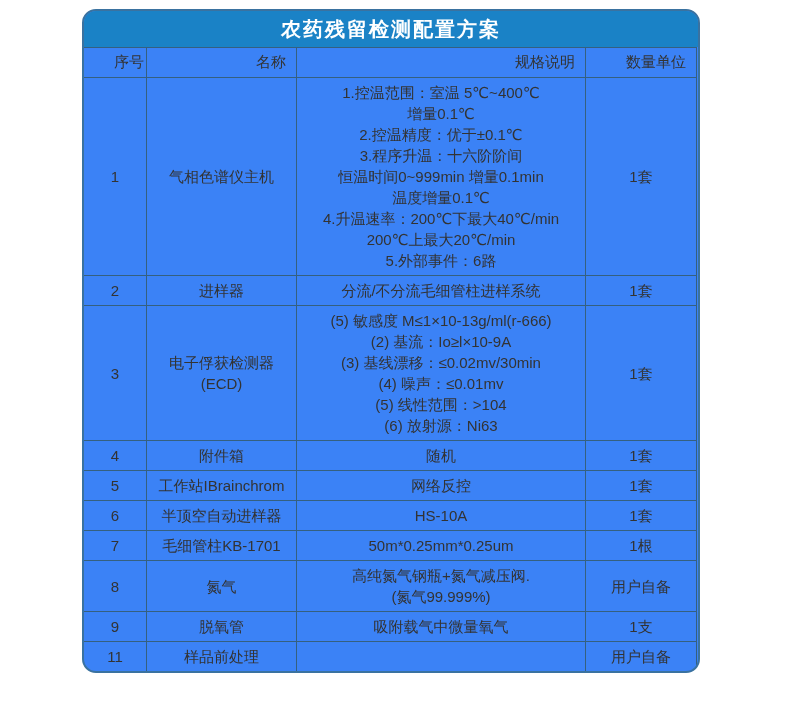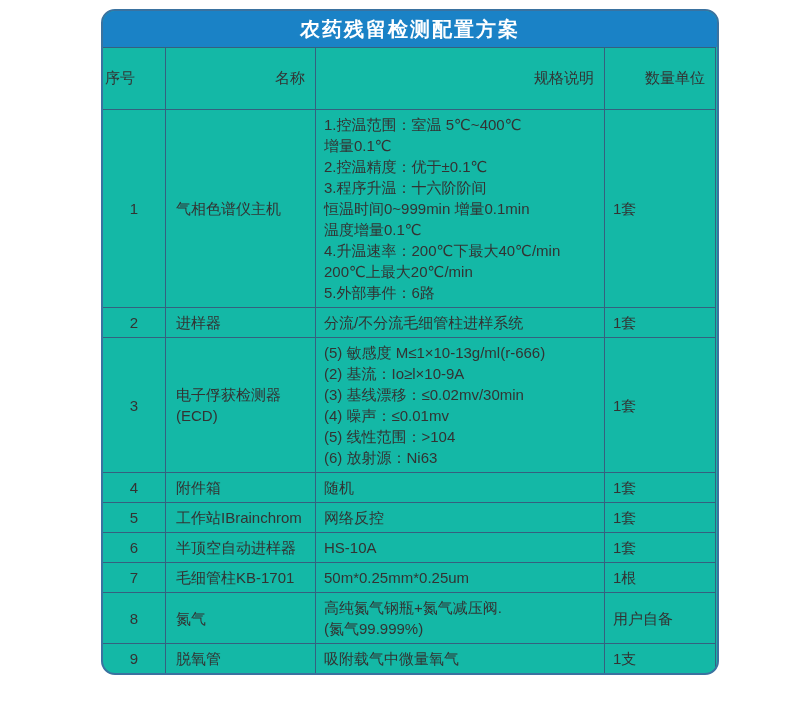--- a/index.html
+++ b/index.html
@@ -2,42 +2,42 @@
 <html><head>
 <meta charset="utf-8">
 <style>
   html,body{margin:0;padding:0;}
   body{
     width:790px;height:720px;background:#ffffff;
     font-family:"Liberation Sans","DejaVu Sans",sans-serif;
     color:#333333;position:relative;
   }
   .card{
-    position:absolute;left:101px;top:9px;width:618px;
+    position:absolute;left:82px;top:9px;width:618px;
     border:2px solid #3a72a0;border-radius:14px;overflow:hidden;
-    background:#14b8a6;box-sizing:border-box;
+    background:#3b82f6;box-sizing:border-box;
   }
   .title-bar{
     background:#1a82c6;color:#ffffff;font-weight:bold;
     font-size:20px;letter-spacing:2px;text-align:center;
     height:36px;line-height:36px;
   }
   table.spec{
     border-collapse:collapse;width:100%;table-layout:fixed;
     font-size:15px;margin:0 -1px -1px -1px;
   }
   table.spec col.w-no{width:63px;}
   table.spec col.w-name{width:150px;}
   table.spec col.w-spec{width:289px;}
   th,td{
     border:1px solid #35607f;vertical-align:middle;
-    padding:4px 10px;word-wrap:break-word;
+    padding:4px 10px;word-wrap:break-word;text-align:center;
   }
   th{font-weight:normal;text-align:right;height:21px;font-size:15px;}
-  th.c-no{text-align:left;padding:20px 2px;}
+  th.c-no{text-align:right;padding:4px 2px;}
   td.c-no{text-align:center;}
   td .line{line-height:21px;}
   td.c-spec{padding:4px 8px;}
   td.c-qty{padding:4px 8px;margin-left:16px;}
 </style>
 </head>
 <body>
 
 <div class="card">
   <div class="title-bar">农药残留检测配置方案</div>
@@ -191,15 +191,27 @@
           <td class="c-name">
             <div class="line">脱氧管</div>
           </td>
           <td class="c-spec">
             <div class="line">吸附载气中微量氧气</div>
           </td>
           <td class="c-qty">
             <div class="line">1支</div>
           </td>
         </tr>
+        <tr>
+          <td class="c-no">
+            <div class="line">11</div>
+          </td>
+          <td class="c-name">
+            <div class="line">样品前处理</div>
+          </td>
+          <td class="c-spec"></td>
+          <td class="c-qty">
+            <div class="line">用户自备</div>
+          </td>
+        </tr>
       </tbody>
   </table>
 </div>
 
 </body></html>

